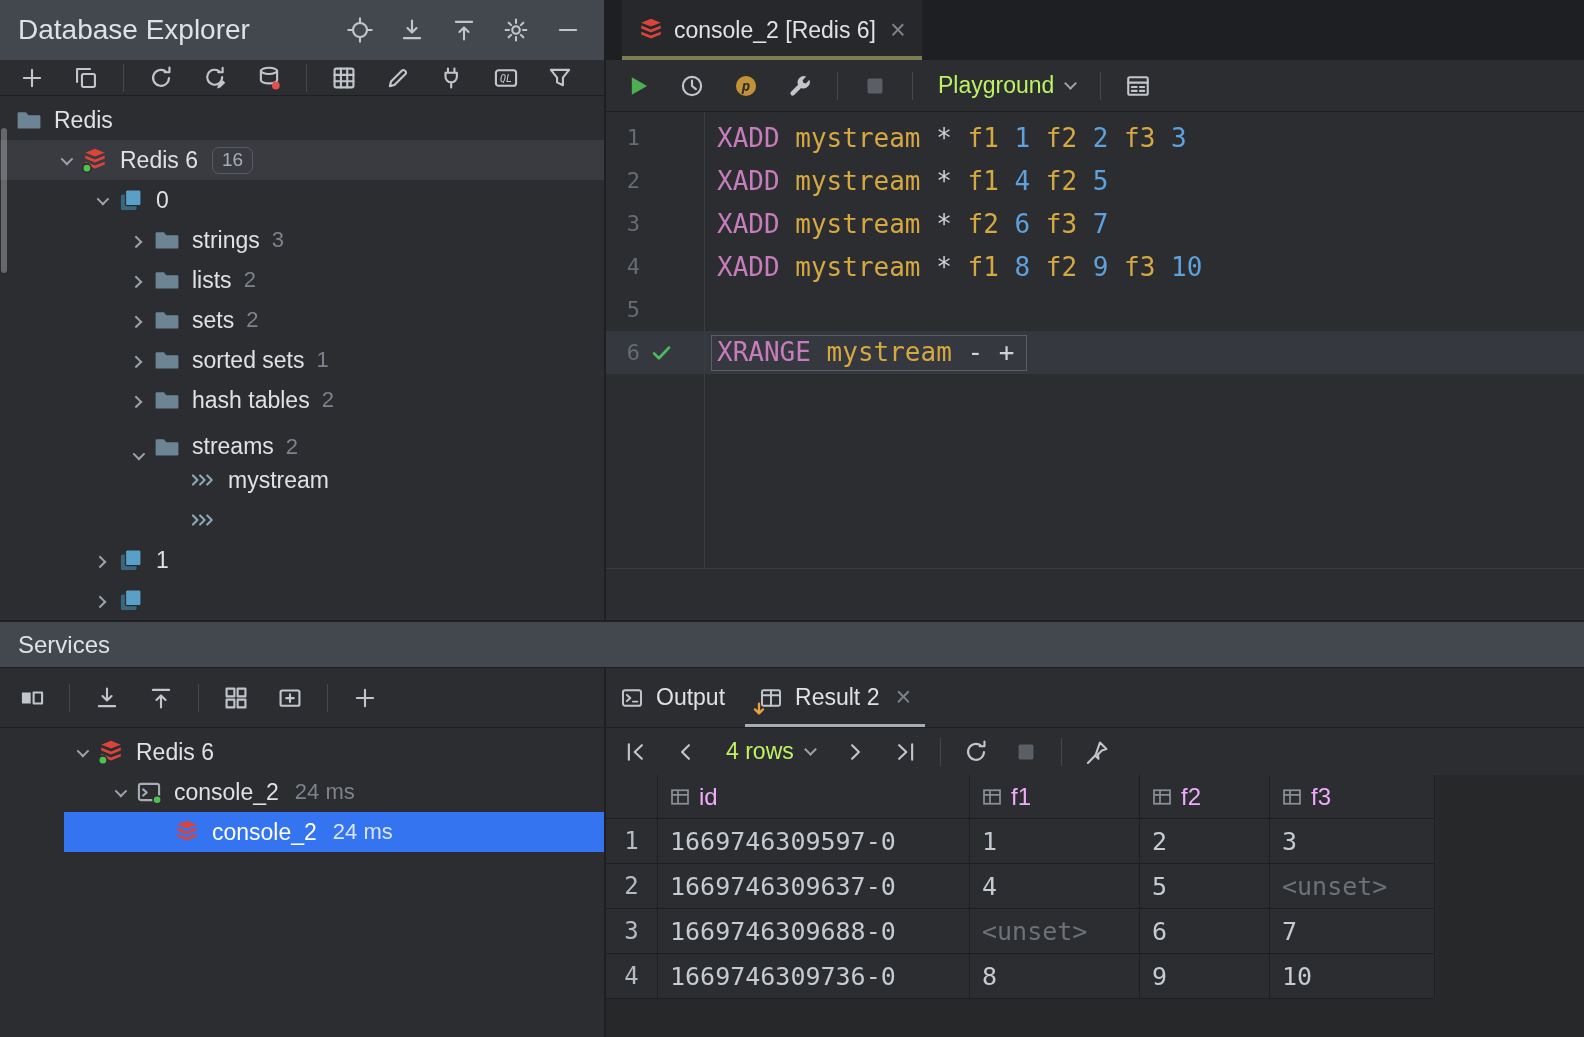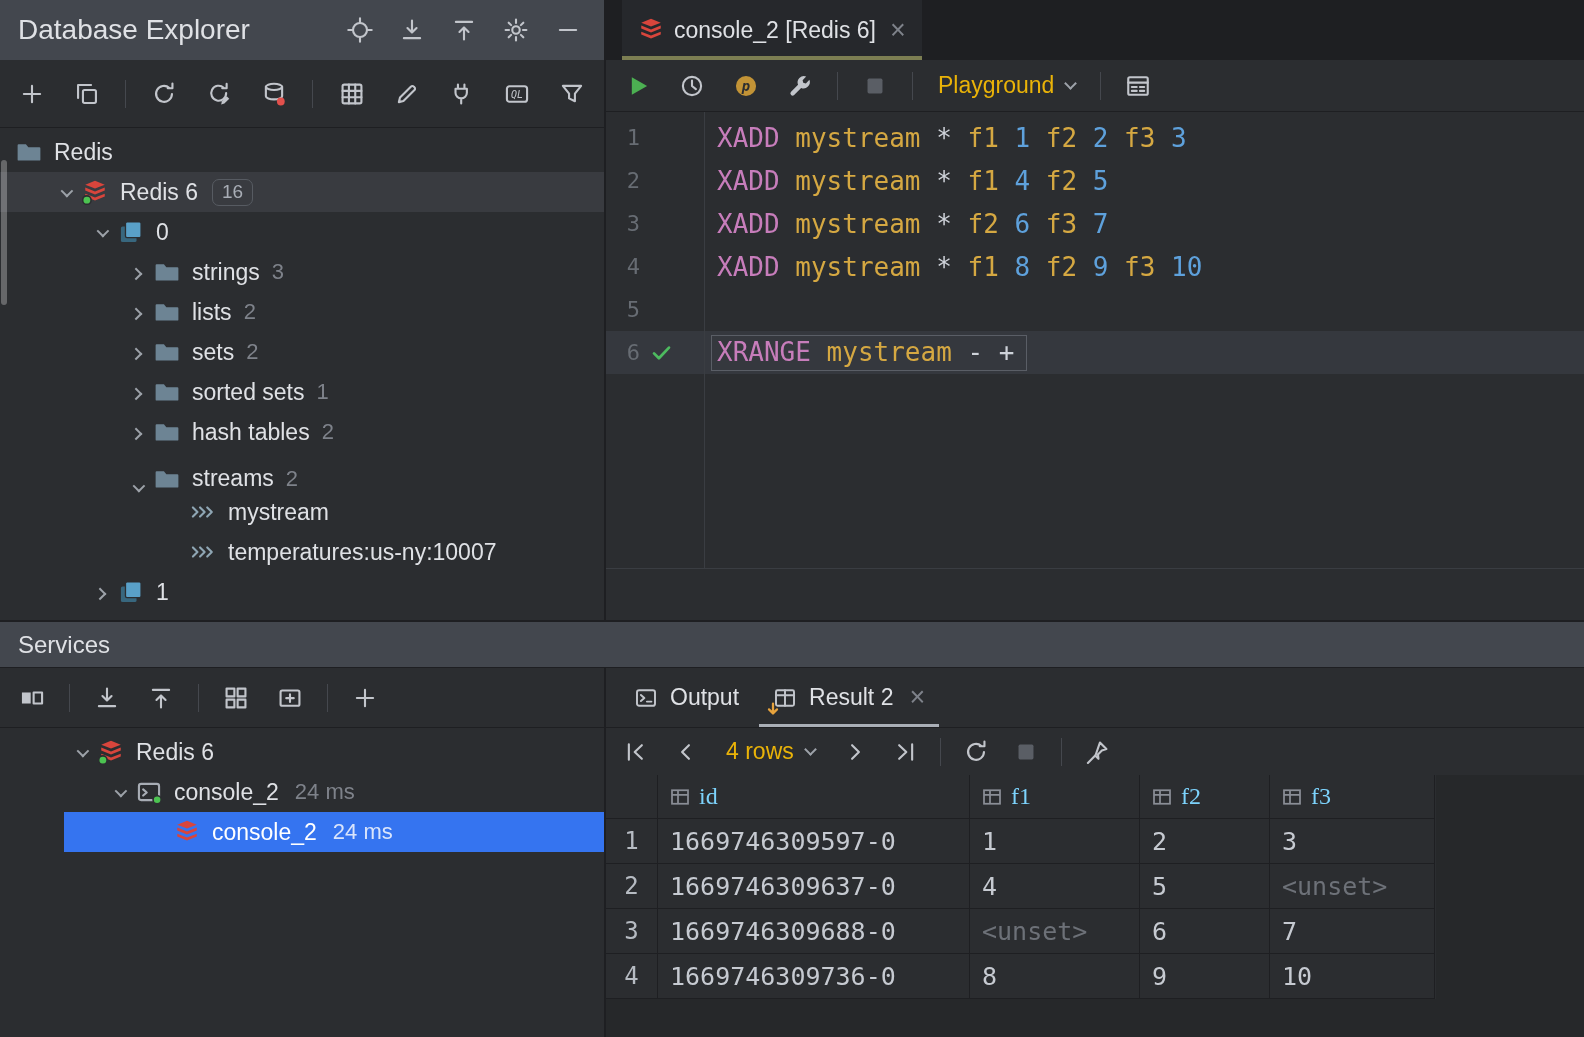--- a/index.html
+++ b/index.html
@@ -15,21 +15,21 @@
   .top { display:flex; height:620px; }
   .left-panel { width:606px; flex:none; background:#2b2d30; border-right:2px solid #1e1f22; display:flex; flex-direction:column; }
   .right-panel { flex:1; background:#2b2d30; display:flex; flex-direction:column; min-width:0; }
 
   .panel-header { height:60px; flex:none; background:#43474e; display:flex; align-items:center; padding:0 14px 0 18px; }
   .ph-title { font-size:28px; color:#dfe1e5; }
   .ph-icons { margin-left:auto; display:flex; align-items:center; gap:8px; }
   .ph-icons .tbtn { width:44px; height:42px; }
 
   .toolbar { display:flex; align-items:center; padding:0 8px; gap:6px; background:#2b2d30; }
-  .explorer-toolbar { height:68px; flex:none; border-bottom:1px solid #1e1f22;justify-content:space-between; }
+  .explorer-toolbar { height:36px; flex:none; border-bottom:1px solid #1e1f22; }
   .tbtn { width:48px; height:42px; border-radius:8px; display:flex; align-items:center; justify-content:center; flex:none; }
   .ic { display:flex; align-items:center; justify-content:center; }
   .tsep { width:1px; height:28px; background:#45484e; margin:0 7px; flex:none; }
   .tb-inline { display:flex; align-items:center; gap:6px; }
 
   
   .tree { flex:1; overflow:hidden; position:relative; padding-top:4px; }
   .trow { display:flex; align-items:center; height:40px; font-size:23px; color:#dfe1e5; white-space:nowrap; }
   .trow.highlight { background:#393b40; }
   .trow.selected { background:#3574f0; color:#ffffff; margin-left:64px; }
@@ -44,21 +44,21 @@
   .trow.selected .tsuffix { color:#d9e4fb; }
   .vscroll { position:absolute; left:1px; top:32px; width:6px; height:145px; background:rgba(255,255,255,0.28); border-radius:3px; }
 
   
   .tabbar { height:60px; flex:none; background:#1e1f22; display:flex; align-items:stretch; padding-left:16px; }
   .tab { display:flex; align-items:center; gap:10px; padding:0 16px; font-size:23px; color:#dfe1e5; position:relative; background:#26282c; }
   .tab.active::after { content:""; position:absolute; left:0; right:0; bottom:0; height:4px; background:#7c7e52; }
   .tab-close { color:#7e828a; font-size:27px; margin-left:4px; line-height:1; }
 
   .ed-toolbar { height:52px; flex:none; border-bottom:1px solid #1e1f22; }
-  .dropdown { display:flex; align-items:center; gap:12px; padding:0 12px; font-size:23px; color:#eab308; height:42px; border-radius:8px;text-align:center; }
+  .dropdown { display:flex; align-items:center; gap:12px; padding:0 12px; font-size:23px; color:#bef264; height:42px; border-radius:8px;text-align:center; }
   .dchev { width:9px; height:9px; border-right:2px solid #9da2a9; border-bottom:2px solid #9da2a9; transform:rotate(45deg); margin-top:-5px; }
 
   
   .editor { flex:1; position:relative; background:#2b2d30; overflow:hidden; }
   .gutter-sep { position:absolute; left:98px; top:0; width:1px; height:456px; background:#3a3d42; }
   .ed-bottom { position:absolute; left:0; right:0; top:456px; bottom:0; border-top:1px solid #3a3d42; background:#2b2d30; }
   .ed-lines { position:relative; padding-top:4px; }
   .edrow { display:flex; align-items:center; height:43px; }
   .edrow.active { background:#35383e; }
   .gut { width:98px; flex:none; display:flex; align-items:center; font-family:"DejaVu Sans Mono", monospace; font-size:22px; color:#676c73; }
@@ -73,34 +73,34 @@
 
   
   .services-bar { height:48px; flex:none; background:#43474e; border-top:2px solid #1e1f22; border-bottom:1px solid #1e1f22; display:flex; align-items:center; padding:0 18px; font-size:24px; }
 
   
   .bottom { display:flex; flex:1; min-height:0; }
   .bottom-left { width:606px; flex:none; background:#2b2d30; border-right:2px solid #1e1f22; display:flex; flex-direction:column; }
   .services-toolbar { height:60px; flex:none; border-bottom:1px solid #1e1f22; }
   .bottom-right { flex:1; background:#2b2d30; display:flex; flex-direction:column; min-width:0; }
 
-  .rtabs { height:60px; flex:none; display:flex; align-items:stretch; padding-left:14px; gap:6px; border-bottom:1px solid #1e1f22; background:#2b2d30; }
+  .rtabs { height:60px; flex:none; display:flex; align-items:stretch; gap:6px; border-bottom:1px solid #1e1f22; background:#2b2d30; }
   .rtab { display:flex; align-items:center; gap:12px; padding:0 14px; font-size:23px; color:#dfe1e5; position:relative; }
   .rtab.active::after { content:""; position:absolute; left:0; right:0; bottom:0; height:3px; background:#a9aeb6; }
   .tabic-wrap { position:relative; display:flex; }
   .badge-arrow { position:absolute; left:-8px; bottom:-8px; display:flex; }
 
   .rtoolbar { height:47px; flex:none; }
   .rtoolbar .tbtn { width:44px; height:38px; }
   .rtoolbar .dropdown { height:38px; font-size:23px; }
 
   .rtable-wrap { flex:1; background:#26282a; overflow:hidden; }
   .rtable { display:grid; grid-template-columns:52px 312px 170px 130px 165px; width:830px; background:#2b2d30; }
   .hcell { height:44px; display:flex; align-items:center; gap:9px; padding-left:12px;
-           font-family:Liberation Serif, serif; font-size:24px; color:#7dd3fc;
+           font-family:Liberation Sans, sans-serif; font-size:24px; color:#f0abfc;
            border-right:1px solid #1e1f22; border-bottom:1px solid #1e1f22; background:#2b2d30; }
   .hcell.corner { padding-left:0; }
   .ccell { height:45px; display:flex; align-items:center; padding-left:12px;
            font-family:"DejaVu Sans Mono", monospace; font-size:25px; color:#c6cad1;
            border-right:1px solid #1e1f22; border-bottom:1px solid #1e1f22; background:#2b2d30; }
   .ccell.rnum { justify-content:center; padding-left:0; color:#b6bbc2; font-size:24px; }
   .ccell.unset { color:#6d7178; }
 </style>
 </head>
 <body>
@@ -350,21 +350,20 @@
             </span>
             <span class="tlabel">mystream</span>
           </div>
           <div class="trow" style="padding-left: 158px;">
             <span class="chevbox"></span>
             <span class="icbox">
               <svg width="26" height="26" viewBox="0 0 16 16" fill="none" stroke="#c2c5cb" stroke-width="1.3" stroke-linecap="round" stroke-linejoin="round">
                 <path d="M1.8 5.2L4.6 8l-2.8 2.8M6.2 5.2L9 8 6.2 10.8M10.6 5.2L13.4 8l-2.8 2.8" stroke="#8fa6b4"></path>
               </svg>
             </span>
-            <span class="tlabel">temperatures:us-ny:10007</span>
           </div>
           <div class="trow" style="padding-left: 86px;">
             <span class="chevbox">
               <span class="chev right"></span>
             </span>
             <span class="icbox">
               <svg width="26" height="26" viewBox="0 0 16 16" fill="none" stroke="#c2c5cb" stroke-width="1.3" stroke-linecap="round" stroke-linejoin="round">
                 <rect x="1.8" y="4.6" width="9.6" height="9.6" rx="1" fill="#38677e" stroke="none"></rect>
                 <rect x="4.6" y="1.8" width="9.6" height="9.6" rx="1" fill="#59a0c8" stroke="#2b2d30" stroke-width="0.8"></rect>
               </svg>

